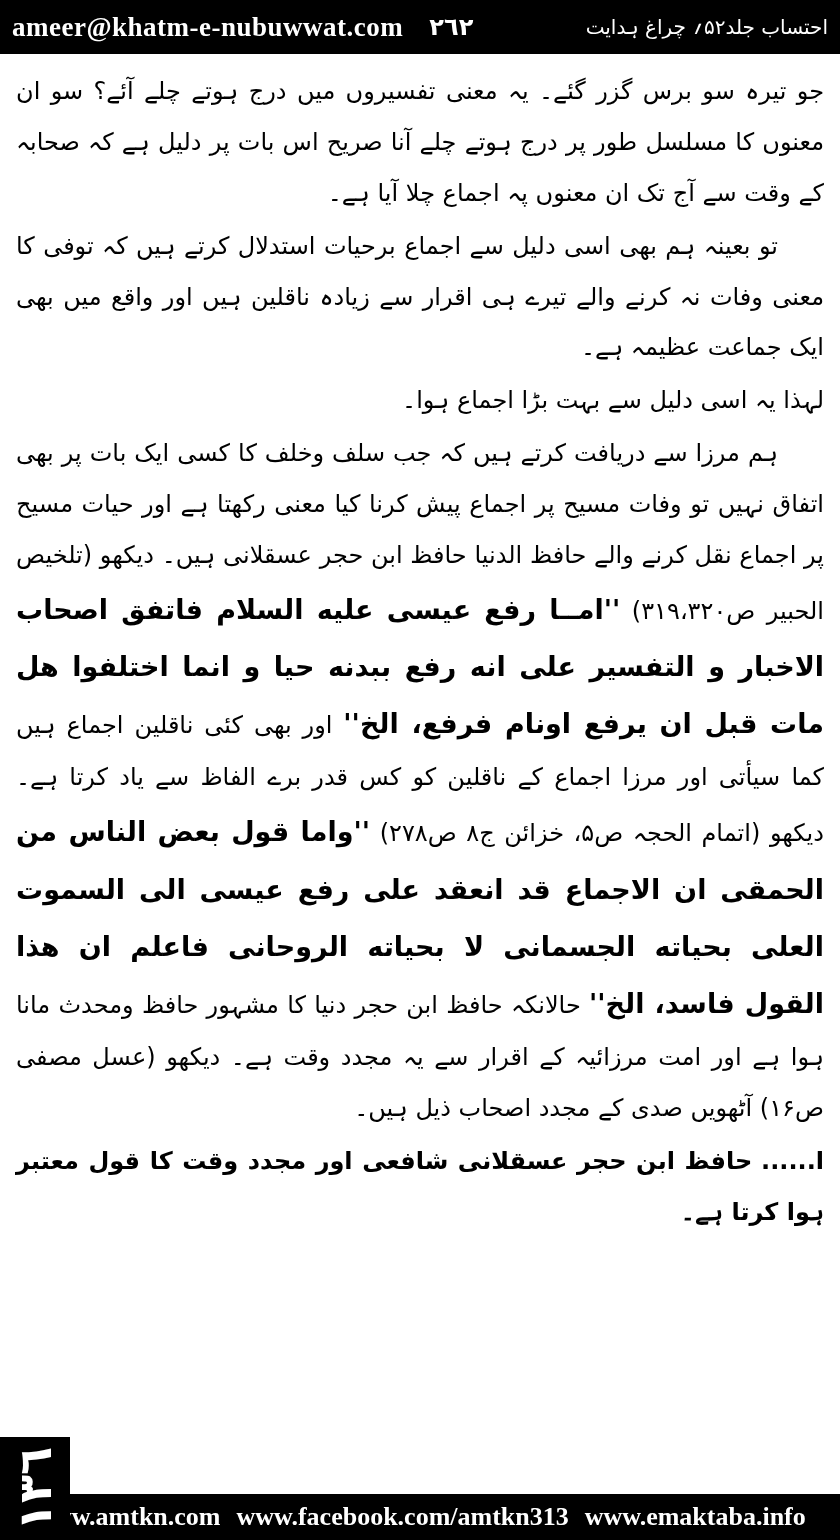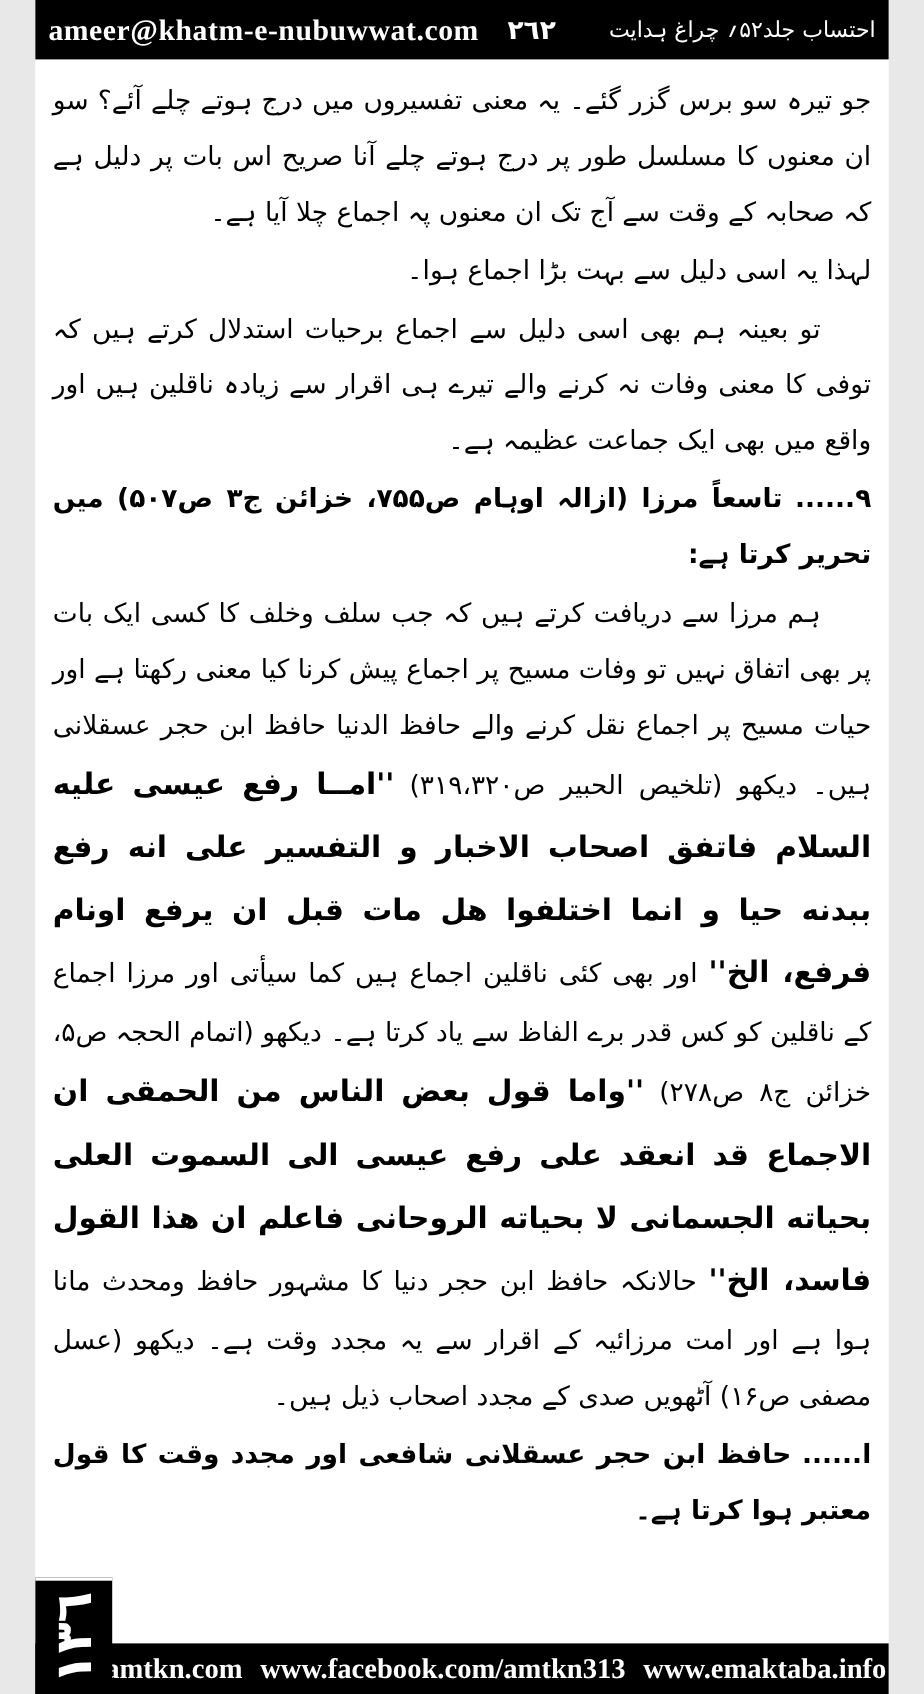--- a/index.html
+++ b/index.html
@@ -1,18 +1,18 @@
 <!DOCTYPE html>
 <html lang="ur"><head>
 <meta charset="utf-8">
 <style>
   html, body { margin: 0; padding: 0; background: #e8e8e8; }
   .page {
     position: relative;
-    width: 776px;
+    width: 840px;
     height: 1540px;
     margin: 0 auto;
     background: #ffffff;
     overflow: hidden;
     font-family: "DejaVu Sans", sans-serif;
     color: #000;
   }
   
   .header {
     height: 54px;
@@ -109,28 +109,24 @@
   <header class="header">
     <span class="email">ameer@khatm-e-nubuwwat.com</span>
     <span class="page-num">٢٦٢</span>
     <span class="title">احتساب جلد۵۲؍ چراغ ہدایت</span>
   </header>
 
   <main class="content">
 
     <p class="para">جو تیرہ سو برس گزر گئے۔ یہ معنی تفسیروں میں درج ہوتے چلے آئے؟ سو ان معنوں کا مسلسل طور پر درج ہوتے چلے آنا صریح اس بات پر دلیل ہے کہ صحابہ کے وقت سے آج تک ان معنوں پہ اجماع چلا آیا ہے۔</p>
 
+    <p class="para indent">تو بعینہ ہم بھی اسی دلیل سے اجماع برحیات استدلال کرتے ہیں کہ توفی کا معنی وفات نہ کرنے والے تیرے ہی اقرار سے زیادہ ناقلین ہیں اور واقع میں بھی ایک جماعت عظیمہ ہے۔</p>
+
     <p class="para">لہذا یہ اسی دلیل سے بہت بڑا اجماع ہوا۔</p>
 
-    <p class="para indent">تو بعینہ ہم بھی اسی دلیل سے اجماع برحیات استدلال کرتے ہیں کہ توفی کا معنی وفات نہ کرنے والے تیرے ہی اقرار سے زیادہ ناقلین ہیں اور واقع میں بھی ایک جماعت عظیمہ ہے۔</p>
-
-    <p class="para">
-      <span class="marker">۹......</span>
-      <span class="bold">تاسعاً مرزا (ازالہ اوہام ص۷۵۵، خزائن ج۳ ص۵۰۷) میں تحریر کرتا ہے:</span>
-    </p>
 
 
     <p class="para indent">
       <span>ہم مرزا سے دریافت کرتے ہیں کہ جب سلف وخلف کا کسی ایک بات پر بھی اتفاق نہیں تو وفات مسیح پر اجماع پیش کرنا کیا معنی رکھتا ہے اور حیات مسیح پر اجماع نقل کرنے والے حافظ الدنیا حافظ ابن حجر عسقلانی ہیں۔ دیکھو (تلخیص الحبیر ص۳۱۹،۳۲۰)</span>
       <span class="arabic">''امــا رفع عیسی علیه السلام فاتفق اصحاب الاخبار و التفسیر علی انه رفع ببدنه حیا و انما اختلفوا هل مات قبل ان یرفع اونام فرفع، الخ''</span>
       <span>اور بھی کئی ناقلین اجماع ہیں کما سیأتی اور مرزا اجماع کے ناقلین کو کس قدر برے الفاظ سے یاد کرتا ہے۔ دیکھو (اتمام الحجہ ص۵، خزائن ج۸ ص۲۷۸)</span>
       <span class="arabic">''واما قول بعض الناس من الحمقی ان الاجماع قد انعقد علی رفع عیسی الی السموت العلی بحیاته الجسمانی لا بحیاته الروحانی فاعلم ان هذا القول فاسد، الخ''</span>
       <span>حالانکہ حافظ ابن حجر دنیا کا مشہور حافظ ومحدث مانا ہوا ہے اور امت مرزائیہ کے اقرار سے یہ مجدد وقت ہے۔ دیکھو (عسل مصفی ص۱۶) آٹھویں صدی کے مجدد اصحاب ذیل ہیں۔</span>
     </p>
 

